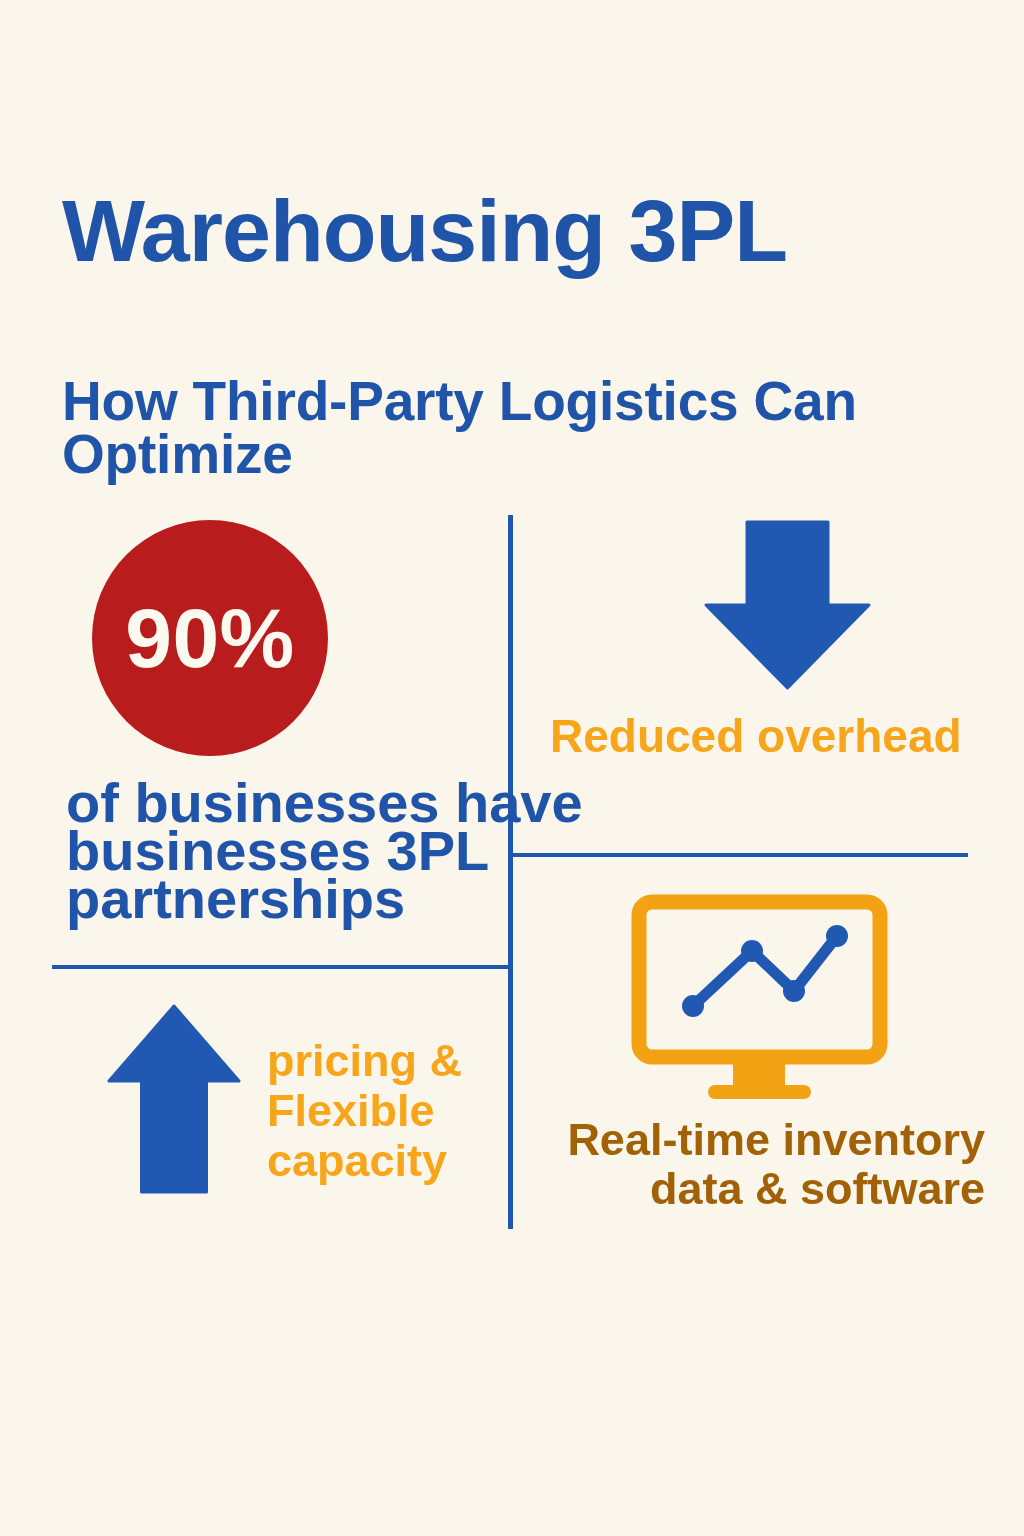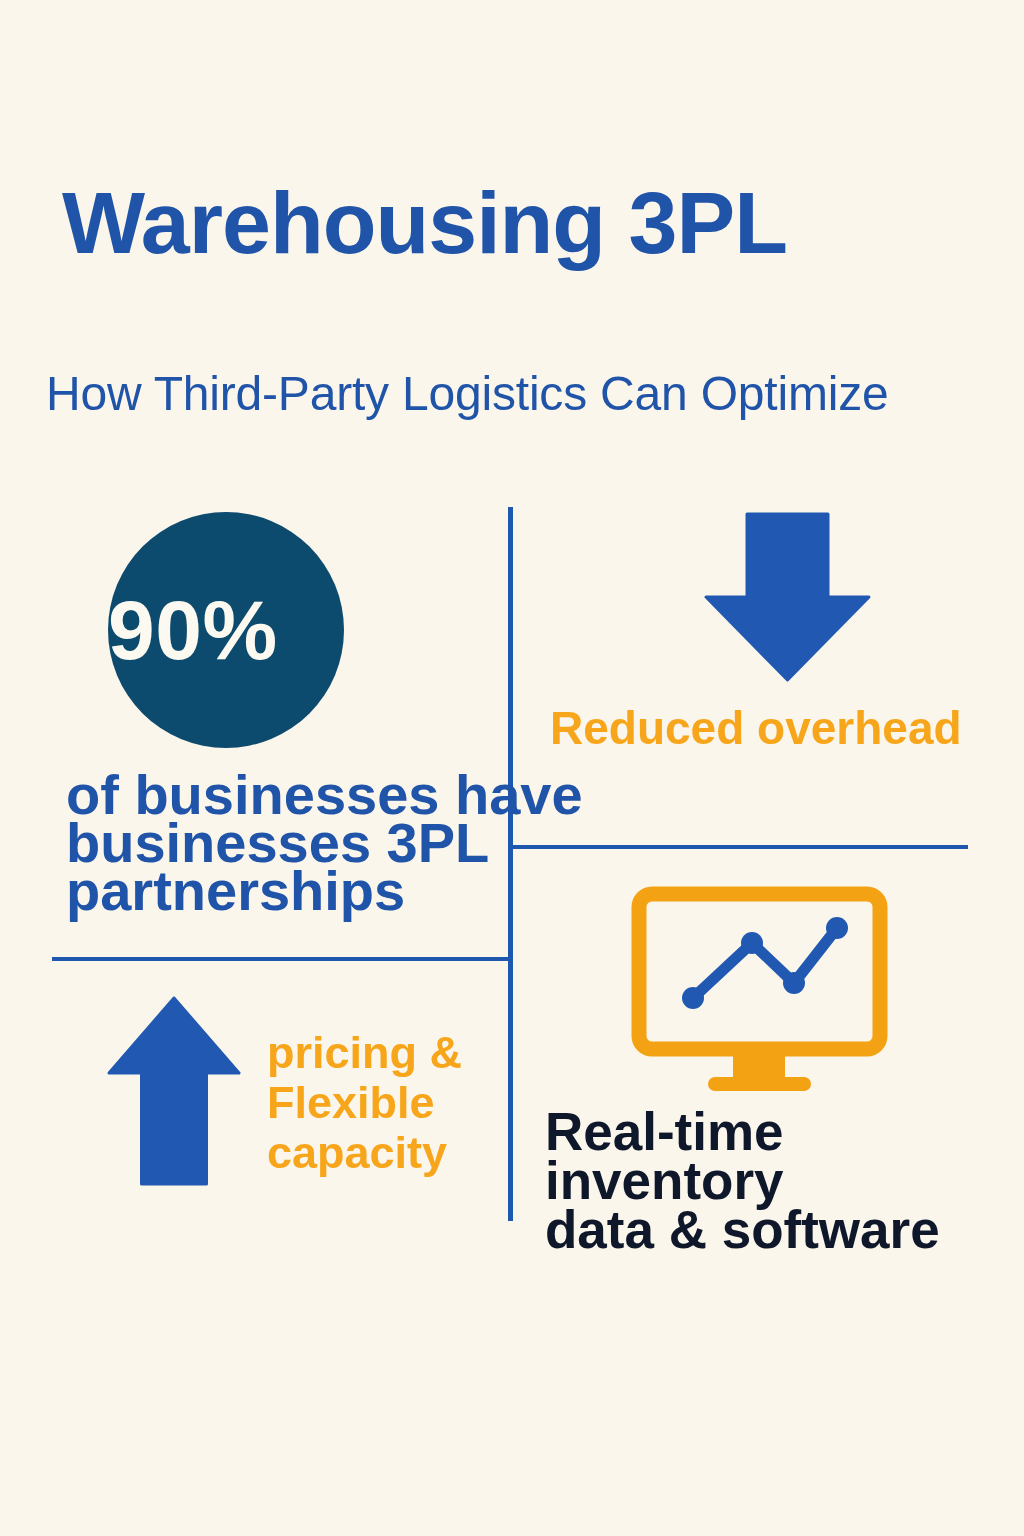--- a/index.html
+++ b/index.html
@@ -1,44 +1,44 @@
 <!DOCTYPE html>
 <html><head>
 <meta charset="utf-8">
 <style>
   html,body{margin:0;padding:0;}
   body{
     width:1024px;height:1536px;position:relative;overflow:hidden;
     background:#FBF6EC;
     font-family:"Liberation Sans", sans-serif;
   }
-  .abs{position:absolute;}
+  .abs{position:absolute;margin-top:8px;}
 
   
   .title{
     left:62px;top:176px;width:900px;
     font-size:88px;line-height:93px;font-weight:bold;
     color:#2054A8;letter-spacing:-1px;
   }
   .subtitle{
-    left:46px;top:367px;width:920px;
-    font-size:48px;line-height:53px;font-weight:normal;
+    left:62px;top:367px;width:920px;
+    font-size:55px;line-height:53px;font-weight:bold;
     color:#2054A8;letter-spacing:-0.2px;
   }
 
   
   .divider{background:#1D57AE;}
   .div-vert{left:508px;top:507px;width:5px;height:714px;}
   .div-h-left{left:52px;top:957px;width:456px;height:4px;}
   .div-h-right{left:508px;top:845px;width:460px;height:4px;}
 
   
   .stat-circle{
-    left:108px;top:512px;width:236px;height:236px;border-radius:50%;
-    background:#0c4a6e;display:flex;align-items:center;
+    left:92px;top:512px;width:236px;height:236px;border-radius:50%;
+    background:#b91c1c;display:flex;align-items:center;justify-content:center;
   }
   .stat-value{
     font-size:84px;font-weight:bold;color:#FCF9F1;letter-spacing:0.5px;
   }
   .caption-blue{
     left:66px;top:771px;
     font-size:56px;line-height:48px;font-weight:bold;color:#2054A8;
   }
 
   
@@ -51,22 +51,22 @@
   
   .arrow-up-box{left:106px;top:995px;width:136px;height:192px;}
   .caption-bl{
     left:267px;top:1028px;
     font-size:45px;line-height:50px;font-weight:bold;color:#F7A61B;
   }
 
   
   .monitor-box{left:631px;top:884px;width:260px;height:208px;}
   .caption-br{
-    left:545px;top:1107px;width:440px;text-align:left;
-    font-size:53px;line-height:49px;font-weight:bold;color:#0f172a;
+    left:545px;top:1107px;width:440px;text-align:right;
+    font-size:45px;line-height:49px;font-weight:bold;color:#a16207;
   }
 </style>
 </head>
 <body>
 
 <div class="abs title">
   <div>Warehousing 3PL</div>
 </div>
 
 <div class="abs subtitle">

